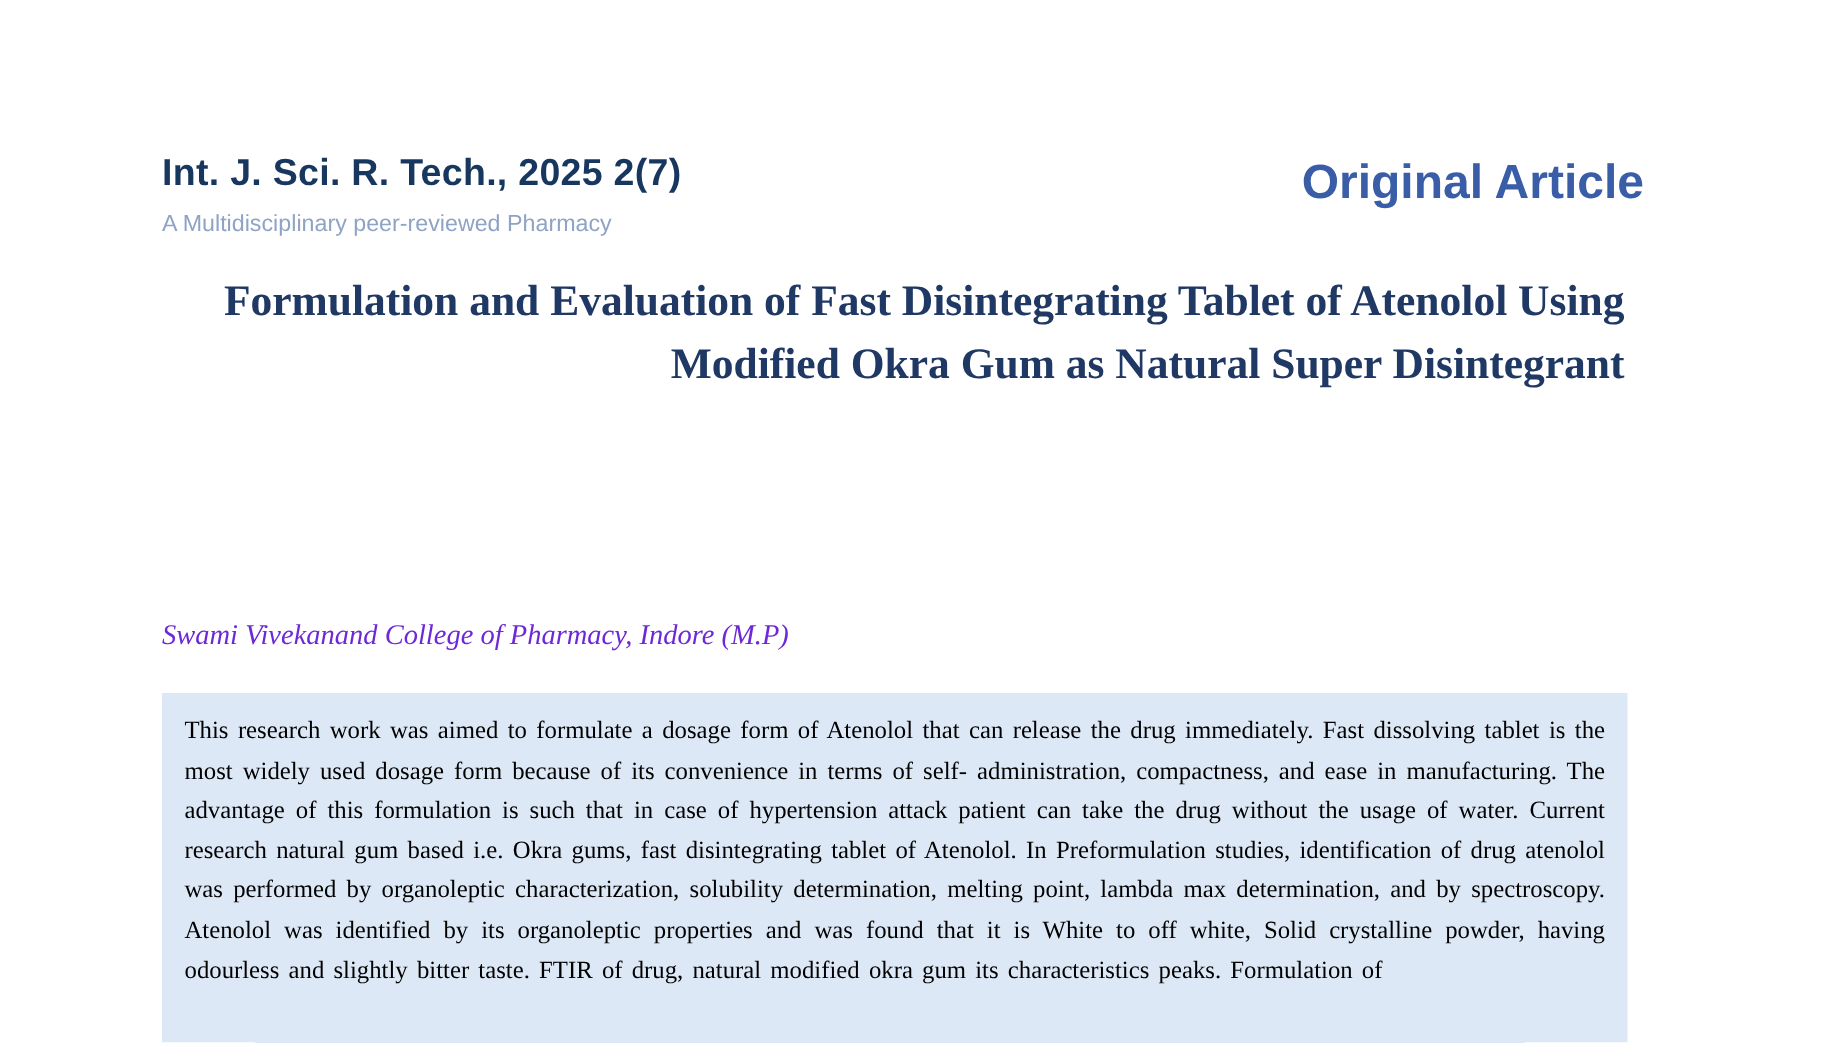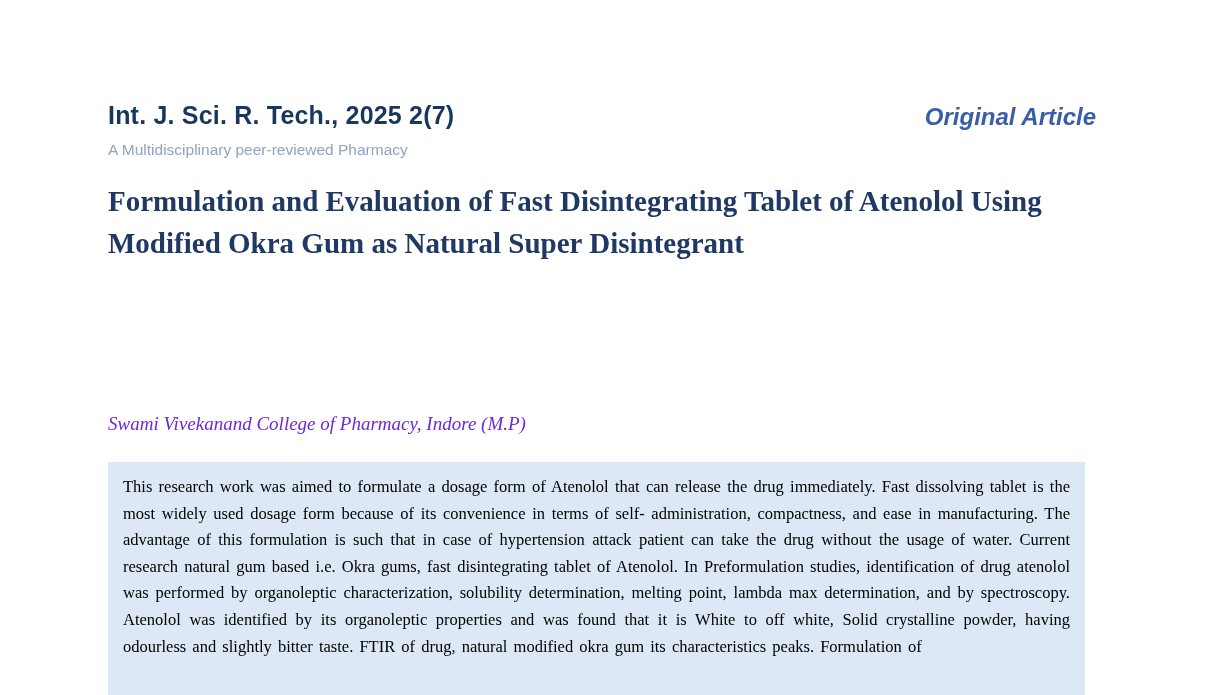--- a/index.html
+++ b/index.html
@@ -30,35 +30,35 @@
     letter-spacing: 0.2px;
     margin-bottom: 9px;
   }
   .journal-sub {
     font-size: 15.5px;
     color: #8FA3C4;
     line-height: 22px;
   }
   .article-type {
     font-family: "Liberation Sans", sans-serif;
-    font-size: 24px;
-    font-style: italic;
+    font-size: 32px;
     font-weight: bold;
     color: #3A5DA8;
     padding-top: 2px;
   }
   .paper-title {
     position: absolute;
     top: 180px;
     left: 108px;
     width: 975px;
     font-size: 29px;
     font-weight: bold;
     color: #1F3864;
     line-height: 42px;
+    text-align: right;
   }
   .authors {
     position: absolute;
     top: 329px;
     left: 108px;
     width: 960px;
     font-size: 23px;
     font-weight: bold;
     color: #2E5597;
     line-height: 40px;

